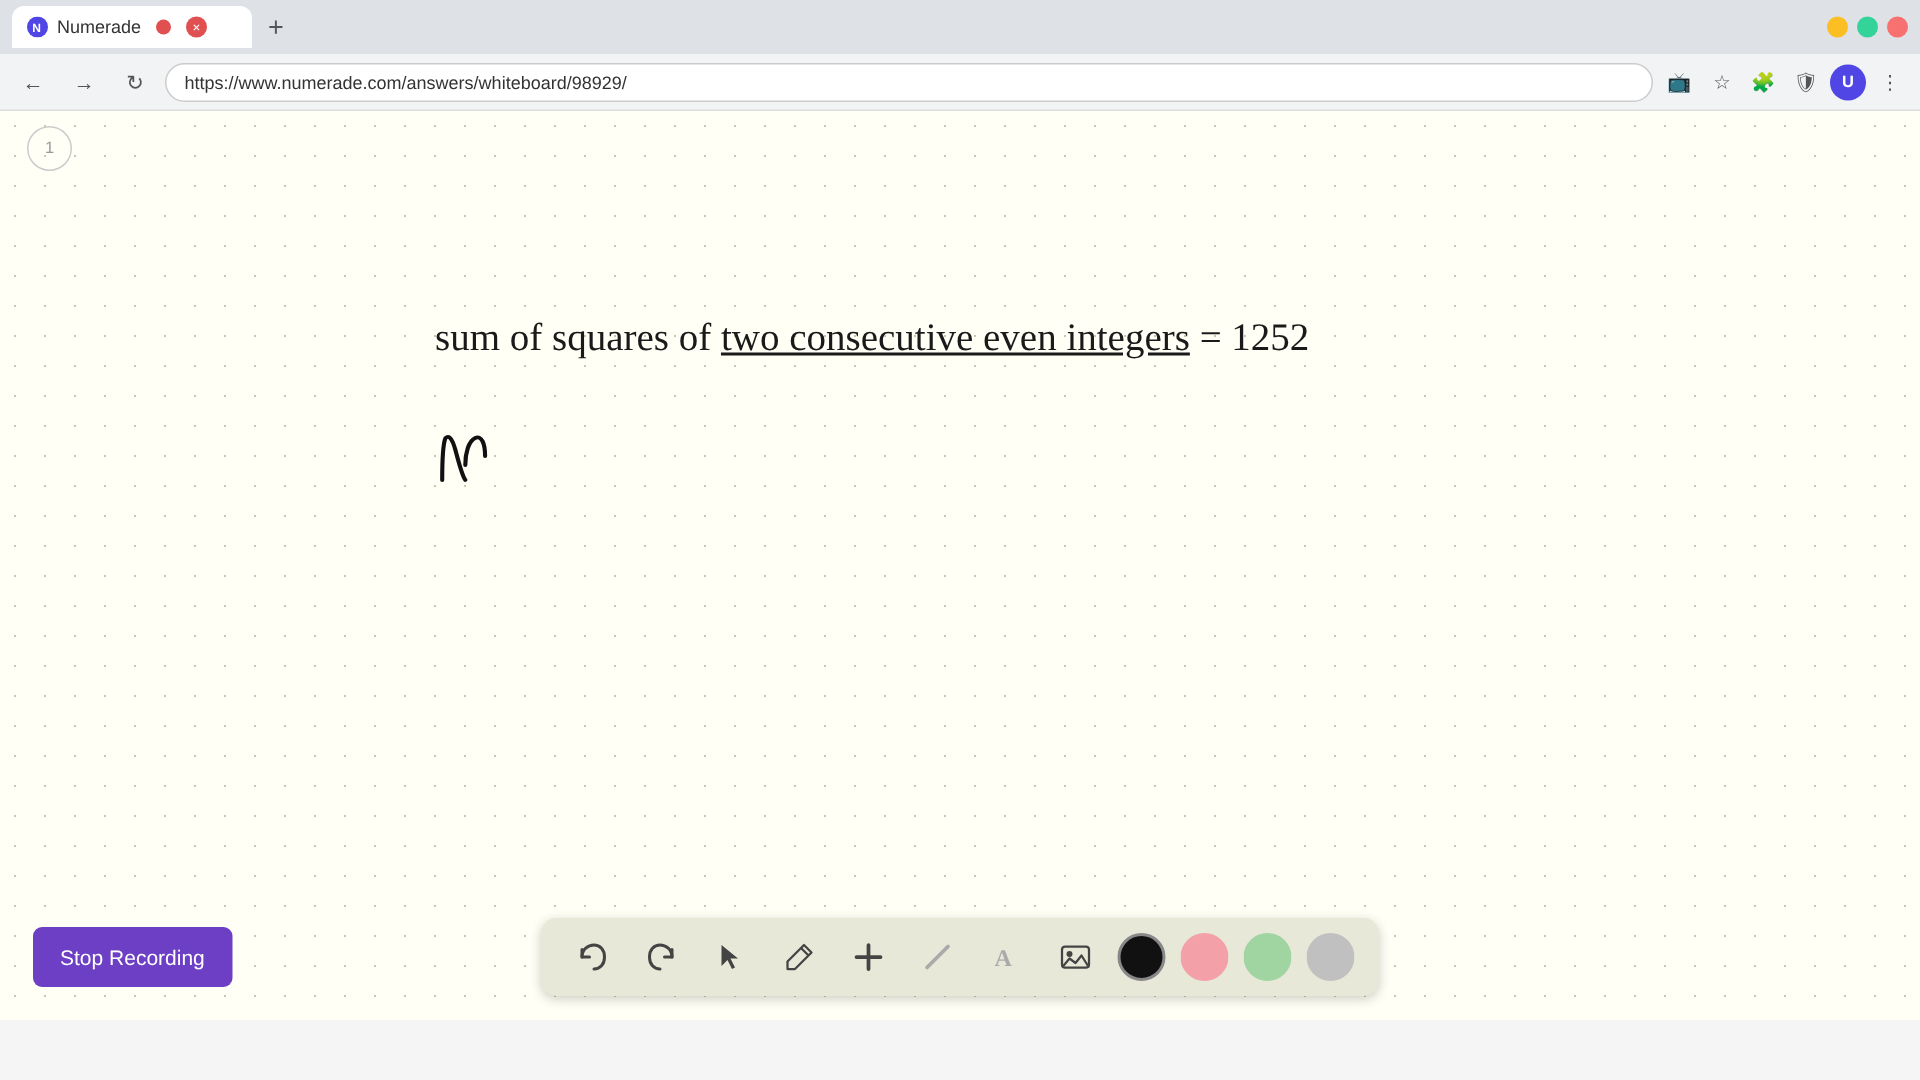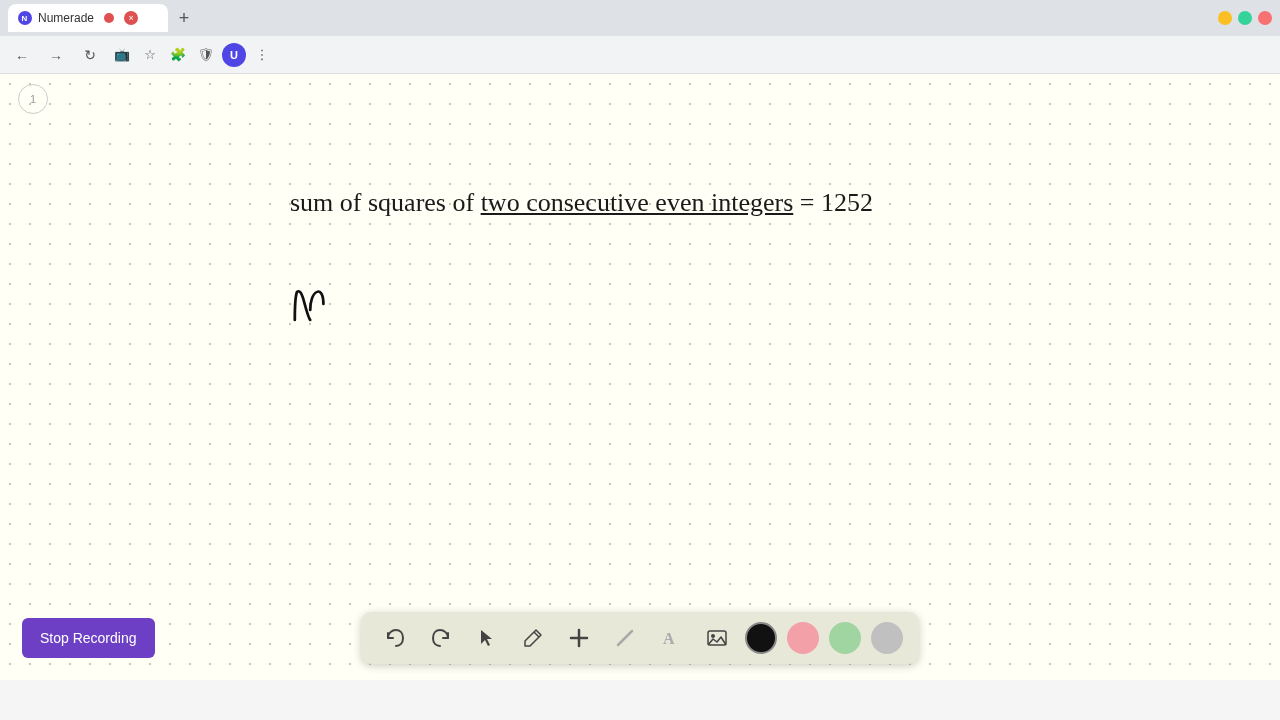--- a/index.html
+++ b/index.html
@@ -185,21 +185,21 @@
       display: flex;
       align-items: center;
       justify-content: center;
       font-size: 11px;
       color: #999;
     }
 
     
     .main-text {
       position: absolute;
-      top: 114px;
+      top: 136px;
       left: 290px;
       font-size: 26px;
       color: #1a1a1a;
       font-family: serif;
       white-space: nowrap;
     }
 
     .main-text .underlined {
       text-decoration: underline;
       text-decoration-color: #1a1a1a;
@@ -299,20 +299,23 @@
     <div class="win-btn win-minimize"></div>
     <div class="win-btn win-maximize"></div>
     <div class="win-btn win-close"></div>
   </div>
 </div>
 
 <div class="nav-bar">
   <div class="nav-btn">←</div>
   <div class="nav-btn">→</div>
   <div class="nav-btn">↻</div>
+  <div class="address-bar">
+    <span>https://www.numerade.com/answers/whiteboard/98929/</span>
+  </div>
   <div class="nav-icons">
     <div class="nav-icon">📺</div>
     <div class="nav-icon">☆</div>
     <div class="nav-icon">🧩</div>
     <div class="nav-icon">🛡</div>
     <div class="avatar">U</div>
     <div class="nav-icon">⋮</div>
   </div>
 </div>
 

